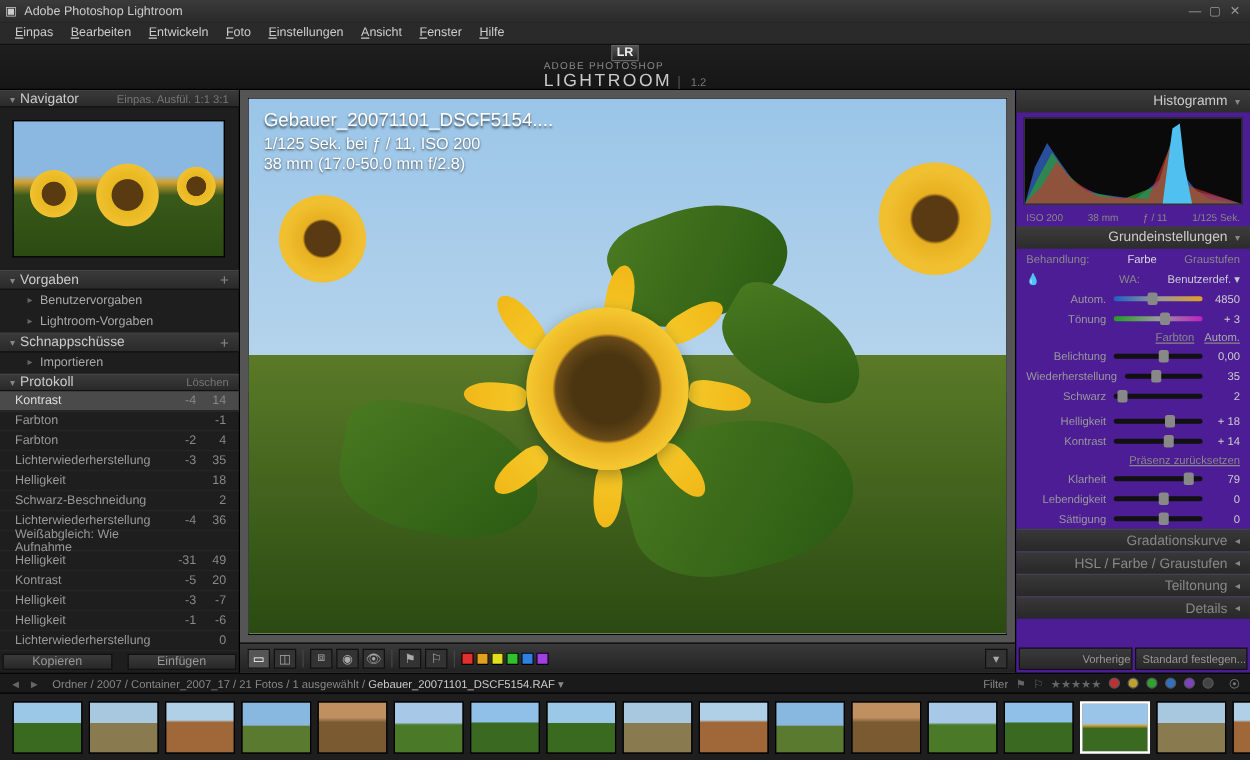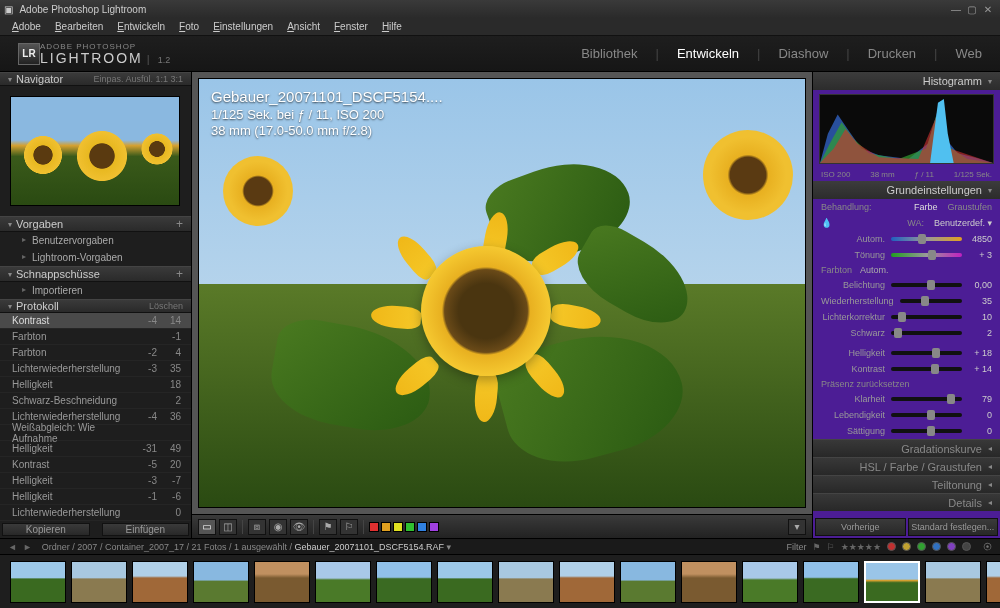--- a/index.html
+++ b/index.html
@@ -9,21 +9,21 @@
 .titlebar { height: 18px; background: linear-gradient(#3a3a3a,#2a2a2a); display: flex; align-items: center; padding: 0 4px; color: #ccc; font-size: 10px; }
 .titlebar .spacer { flex: 1; }
 .titlebar .win-btn { width: 16px; text-align: center; color: #999; }
 
 
 .menubar { height: 18px; background: #2a2a2a; display: flex; align-items: center; padding: 0 6px; gap: 2px; border-bottom: 1px solid #111; }
 .menubar span { padding: 2px 6px; color: #ccc; font-size: 10px; }
 .menubar span:first-letter { text-decoration: underline; }
 
 
-.header { height: 36px; background: linear-gradient(#1e1e1e,#161616); display: flex; align-items: center; padding: 0 18px; border-bottom: 1px solid #000; }
+.header { height: 36px; background: linear-gradient(#1e1e1e,#161616); display: flex; align-items: center; padding: 0 18px; border-bottom: 1px solid #000; flex-direction: column; }
 .lr-logo { width: 22px; height: 22px; background: linear-gradient(#555,#222); color: #eee; font-size: 10px; font-weight: bold; display: flex; align-items: center; justify-content: center; border: 1px solid #666; }
 .brand { margin-left: 0; line-height: 1; }
 .brand .line1 { font-size: 8px; letter-spacing: 1px; color: #888; }
 .brand .line2 { font-size: 14px; letter-spacing: 2px; color: #ccc; }
 .brand .ver { font-size: 9px; color: #777; margin-left: 4px; }
 .header .spacer { flex: 1; }
 .modules { display: flex; gap: 18px; font-size: 13px; }
 .modules span { color: #888; }
 .modules span.active { color: #fff; }
 .modules .sep { color: #444; }
@@ -78,28 +78,28 @@
 .histo-info { display: flex; justify-content: space-between; padding: 2px 8px; font-size: 8px; color: #888; }
 .r-head { height: 18px; background: linear-gradient(#3c3c3c,#2c2c2c); display: flex; align-items: center; justify-content: flex-end; padding: 0 8px; color: #ccc; font-size: 11px; }
 .r-head .tri { font-size: 8px; margin-left: 6px; color: #888; }
 .r-row { display: flex; align-items: center; padding: 2px 8px; font-size: 9px; color: #999; height: 16px; }
 .r-row .lbl { flex: 0 0 70px; text-align: right; padding-right: 6px; }
 .r-row .sld { flex: 1; height: 4px; background: #111; position: relative; border-radius: 2px; }
 .r-row .sld .knob { position: absolute; top: -3px; width: 8px; height: 10px; background: #888; border-radius: 2px; }
 .r-row .val { flex: 0 0 30px; text-align: right; color: #ccc; }
 .r-row.temp .sld { background: linear-gradient(90deg,#2060c0,#999,#e0a020); }
 .r-row.tint .sld { background: linear-gradient(90deg,#20a020,#999,#c020c0); }
-.r-sub { text-align: left; padding: 2px 8px; font-size: 9px; color: #888; }
+.r-sub { text-align: right; padding: 2px 8px; font-size: 9px; color: #888; text-decoration: underline; }
 .r-sub .auto { color: #aaa; margin-left: 8px; }
 .behand { display: flex; padding: 3px 8px; font-size: 9px; color: #888; align-items: center; }
-.behand .opt { margin-left: 10px; }
+.behand .opt { margin-left: 22px; }
 .r-collapsed { height: 18px; background: linear-gradient(#383838,#282828); display: flex; align-items: center; justify-content: flex-end; padding: 0 8px; color: #888; font-size: 11px; border-top: 1px solid #444; }
 .r-collapsed .tri { font-size: 8px; margin-left: 6px; }
 .btnbar-r { margin-top: auto; height: 22px; display: flex; gap: 2px; padding: 2px; }
-.btnbar-r button { flex: 1; background: linear-gradient(#3a3a3a,#282828); border: 1px solid #111; color: #999; font-size: 9px; white-space: nowrap; overflow: hidden; }
+.btnbar-r button { flex: 1; background: linear-gradient(#3a3a3a,#282828); border: 1px solid #111; color: #999; font-size: 9px; white-space: nowrap; overflow: hidden; text-align: right; }
 
 
 .crumb-bar { height: 16px; background: #1a1a1a; display: flex; align-items: center; padding: 0 8px; font-size: 9px; color: #888; gap: 6px; border-top: 1px solid #000; }
 .crumb-bar .arrow { color: #666; }
 .crumb-bar .spacer { flex: 1; }
 .crumb-bar .fi-sw { width: 9px; height: 9px; border: 1px solid #555; border-radius: 50%; }
 
 
 .filmstrip { height: 54px; background: #1e1e1e; display: flex; align-items: center; padding: 4px 10px; gap: 5px; border-top: 1px solid #000; overflow: hidden; }
 .film-thumb { width: 56px; height: 42px; border: 1px solid #000; position: relative; flex-shrink: 0; }
@@ -114,21 +114,21 @@
 <div class="titlebar">
   <span>▣</span>
   <span style="margin-left:6px">Adobe Photoshop Lightroom</span>
   <div class="spacer"></div>
   <span class="win-btn">—</span>
   <span class="win-btn">▢</span>
   <span class="win-btn">✕</span>
 </div>
 
 <div class="menubar" id="menubar">
-    <span>Adobe</span>
+    <span>Einpas</span>
     <span>Bearbeiten</span>
     <span>Entwickeln</span>
     <span>Foto</span>
     <span>Einstellungen</span>
     <span>Ansicht</span>
     <span>Fenster</span>
     <span>Hilfe</span>
   </div>
 
 <div class="header">
@@ -380,27 +380,20 @@
           <div class="val">0,00</div>
         </div>
         <div class="r-row">
           <div class="lbl">Wiederherstellung</div>
           <div class="sld">
             <div class="knob" style="left:35%"></div>
           </div>
           <div class="val">35</div>
         </div>
         <div class="r-row">
-          <div class="lbl">Lichterkorrektur</div>
-          <div class="sld">
-            <div class="knob" style="left:10%"></div>
-          </div>
-          <div class="val">10</div>
-        </div>
-        <div class="r-row">
           <div class="lbl">Schwarz</div>
           <div class="sld">
             <div class="knob" style="left:4%"></div>
           </div>
           <div class="val">2</div>
         </div>
       </div>
     <div style="height:4px"></div>
     <div id="basic2">
         <div class="r-row">

